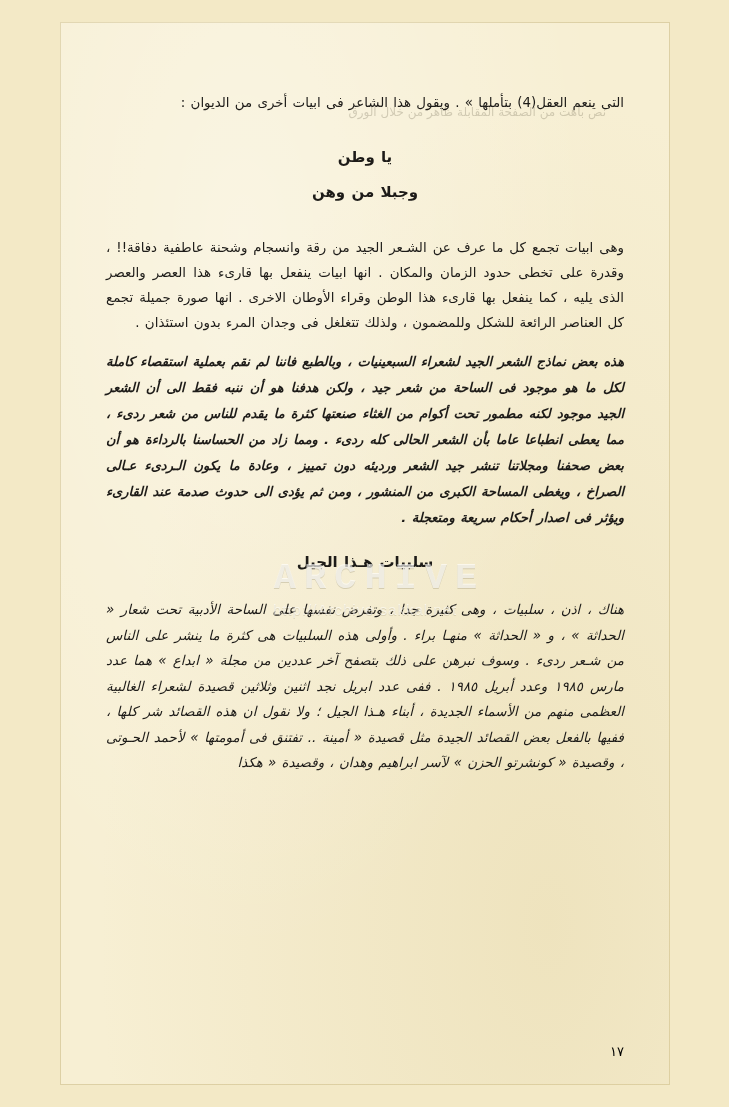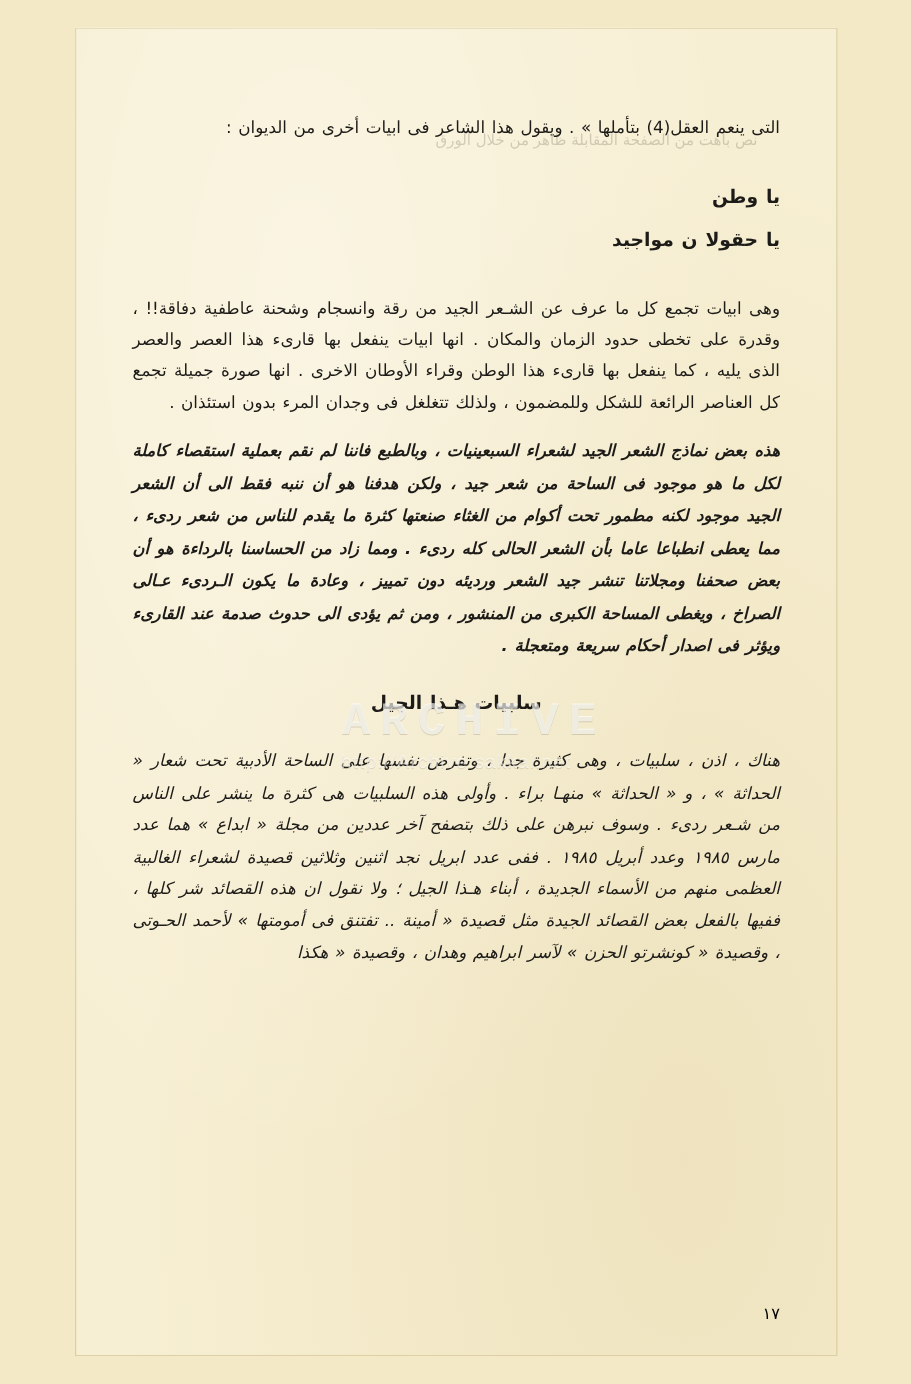--- a/index.html
+++ b/index.html
@@ -60,21 +60,21 @@
     margin-bottom: 14px;
     text-align: justify;
     text-align-last: right;
   }
   .intro {
     text-align: justify;
     text-align-last: right;
     margin-bottom: 26px;
   }
   .verse {
-    text-align: right;
+    text-align: center;
     font-weight: bold;
     font-size: 15px;
     line-height: 33px;
     margin: 0 0 2px 0;
     letter-spacing: 1px;
   }
   .verse-block {
     margin-top: 10px;
     margin-bottom: 26px;
   }
@@ -161,21 +161,21 @@
   <div class="paper">
 
     <div class="ghost">نص باهت من الصفحة المقابلة ظاهر من خلال الورق</div>
 
     <div class="content">
 
       <p class="para intro">التى ينعم العقل(4) بتأملها » . ويقول هذا الشاعر فى ابيات أخرى من الديوان :</p>
 
       <div class="verse-block">
         <p class="verse v1">يا وطن</p>
-        <p class="verse v2">يا حقولا ن مواجيد</p>
+        <p class="verse v3">وجبلا من وهن</p>
       </div>
 
       <p class="para">وهى ابيات تجمع كل ما عرف عن الشـعر الجيد من رقة وانسجام وشحنة عاطفية دفاقة!! ، وقدرة على تخطى حدود الزمان والمكان . انها ابيات ينفعل بها قارىء هذا العصر والعصر الذى يليه ، كما ينفعل بها قارىء هذا الوطن وقراء الأوطان الاخرى . انها صورة جميلة تجمع كل العناصر الرائعة للشكل وللمضمون ، ولذلك تتغلغل فى وجدان المرء بدون استئذان .</p>
 
       <p class="bold-para">هذه بعض نماذج الشعر الجيد لشعراء السبعينيات ، وبالطبع فاننا لم نقم بعملية استقصاء كاملة لكل ما هو موجود فى الساحة من شعر جيد ، ولكن هدفنا هو أن ننبه فقط الى أن الشعر الجيد موجود لكنه مطمور تحت أكوام من الغثاء صنعتها كثرة ما يقدم للناس من شعر ردىء ، مما يعطى انطباعا عاما بأن الشعر الحالى كله ردىء . ومما زاد من الحساسنا بالرداءة هو أن بعض صحفنا ومجلاتنا تنشر جيد الشعر ورديئه دون تمييز ، وعادة ما يكون الـردىء عـالى الصراخ ، ويغطى المساحة الكبرى من المنشور ، ومن ثم يؤدى الى حدوث صدمة عند القارىء ويؤثر فى اصدار أحكام سريعة ومتعجلة .</p>
 
       <p class="subhead">سلبيات هـذا الجيل</p>
 
       <p class="para tail-para">هناك ، اذن ، سلبيات ، وهى كثيرة جدا ، وتفرض نفسها على الساحة الأدبية تحت شعار « الحداثة » ، و « الحداثة » منهـا براء . وأولى هذه السلبيات هى كثرة ما ينشر على الناس من شـعر ردىء . وسوف نبرهن على ذلك بتصفح آخر عددين من مجلة « ابداع » هما عدد مارس ١٩٨٥ وعدد أبريل ١٩٨٥ . ففى عدد ابريل نجد اثنين وثلاثين قصيدة لشعراء الغالبية العظمى منهم من الأسماء الجديدة ، أبناء هـذا الجيل ؛ ولا نقول ان هذه القصائد شر كلها ، ففيها بالفعل بعض القصائد الجيدة مثل قصيدة « أمينة .. تفتنق فى أمومتها » لأحمد الحـوتى ، وقصيدة « كونشرتو الحزن » لآسر ابراهيم وهدان ، وقصيدة « هكذا</p>
 

